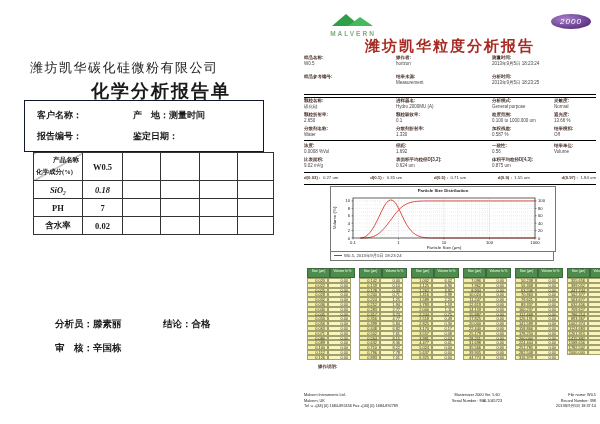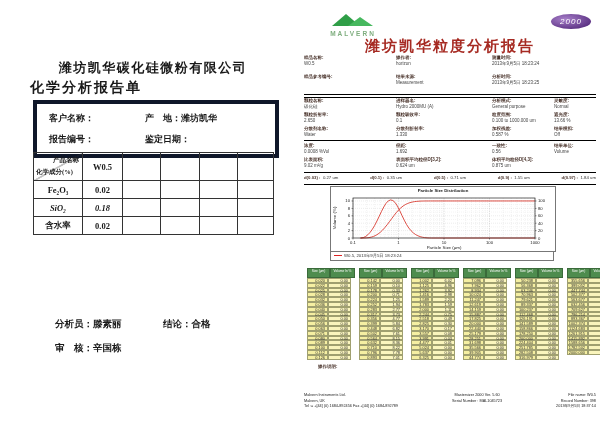--- a/index.html
+++ b/index.html
@@ -1,25 +1,25 @@
 <!DOCTYPE html>
 <html><head>
 <meta charset="utf-8">
 <style>
   html,body{margin:0;padding:0;}
   body{width:600px;height:424px;background:#ffffff;position:relative;overflow:hidden;
        font-family:"Liberation Sans",sans-serif;-webkit-font-smoothing:antialiased;}
   .page{position:absolute;top:0;height:424px;background:#fff;}
   
   #page-left{left:0;width:300px;font-family:"Liberation Serif",serif;color:#1a1a1a;}
-  .l-title1{position:absolute;left:30px;width:246px;top:59px;text-align:center;
-            font-size:13px;font-weight:bold;letter-spacing:1.5px;}
-  .l-title2{position:absolute;left:30px;width:246px;top:79px;text-align:left;
-            font-size:14px;font-weight:bold;letter-spacing:2px;}
-  .info-box{position:absolute;left:33px;top:100px;width:238px;height:50px;border:4px solid #0f172a;}
+  .l-title1{position:absolute;left:30px;width:246px;top:59px;
+            font-size:13px;font-weight:normal;letter-spacing:1.5px;}
+  .l-title2{position:absolute;left:38px;width:246px;top:79px;text-align:center;
+            font-size:18px;font-weight:bold;letter-spacing:2px;}
+  .info-box{position:absolute;left:24px;top:100px;width:238px;height:50px;border:1px solid #0f172a;}
   .info-box span{position:absolute;font-size:9px;font-weight:bold;white-space:nowrap;}
   .i-r1{top:8px;} .i-r2{top:29px;} .i-c1{left:12px;} .i-c2{left:108px;}
   table.chem{position:absolute;left:33px;top:152px;border-collapse:collapse;table-layout:fixed;}
   table.chem td{border:1px solid #333;text-align:center;vertical-align:middle;
                 font-size:8.5px;font-weight:bold;padding:0;}
   td.diag{position:relative;background:linear-gradient(to bottom right,
            transparent calc(50% - 0.5px),#333 50%,transparent calc(50% + 0.5px));}
   td.diag .dt{position:absolute;top:3px;right:3px;font-size:6.5px;font-weight:bold;}
   td.diag .db{position:absolute;bottom:3px;left:2px;font-size:6.5px;font-weight:bold;}
   .sig{position:absolute;font-size:9.5px;font-weight:bold;white-space:nowrap;}
@@ -79,21 +79,21 @@
 </style>
 </head>
 <body>
 
 <div class="page" id="page-left">
   <div class="l-title1">潍坊凯华碳化硅微粉有限公司</div>
   <div class="l-title2">化学分析报告单</div>
 
   <div class="info-box">
     <span class="i-r1 i-c1">客户名称：</span>
-    <span class="i-r1 i-c2"><b>产　地：</b><b>潍坊凯华</b></span>
+    <span class="i-r1 i-c2"><b>产　地：</b><b>测量时间</b></span>
     <span class="i-r2 i-c1">报告编号：</span>
     <span class="i-r2 i-c2">鉴定日期：</span>
   </div>
 
   <table class="chem">
     <colgroup>
         <col style="width:49px">
         <col style="width:40px">
         <col style="width:38px">
         <col style="width:39px">
@@ -105,31 +105,31 @@
         <td class="diag">
           <span class="dt">产品名称</span>
           <span class="db">化学成分(%)</span>
         </td>
         <td>W0.5</td>
         <td></td>
         <td></td>
         <td></td>
         <td></td>
       </tr>
-        <tr style="height: 18px;">
-          <td>Fe₂O₃</td>
-          <td>0.02</td>
-          <td></td>
-          <td></td>
-          <td></td>
-          <td></td>
-        </tr>
         <tr style="height: 18px; font-style: italic;">
           <td>SiO₂</td>
           <td>0.18</td>
+          <td></td>
+          <td></td>
+          <td></td>
+          <td></td>
+        </tr>
+        <tr style="height: 18px;">
+          <td>PH</td>
+          <td>7</td>
           <td></td>
           <td></td>
           <td></td>
           <td></td>
         </tr>
         <tr style="height: 18px;">
           <td>含水率</td>
           <td>0.02</td>
           <td></td>
           <td></td>

